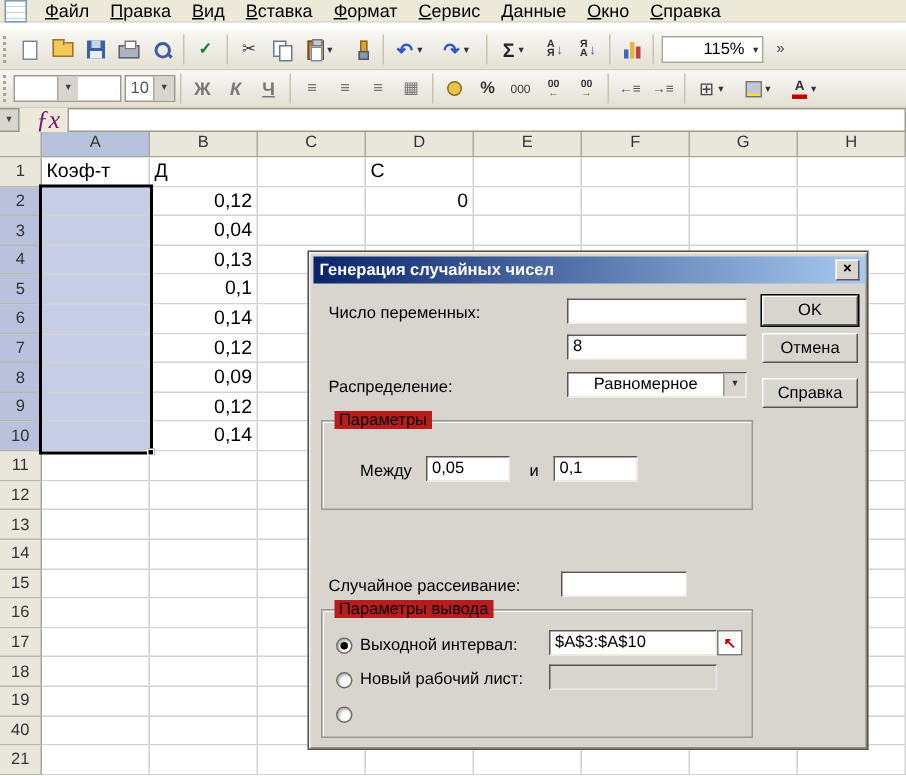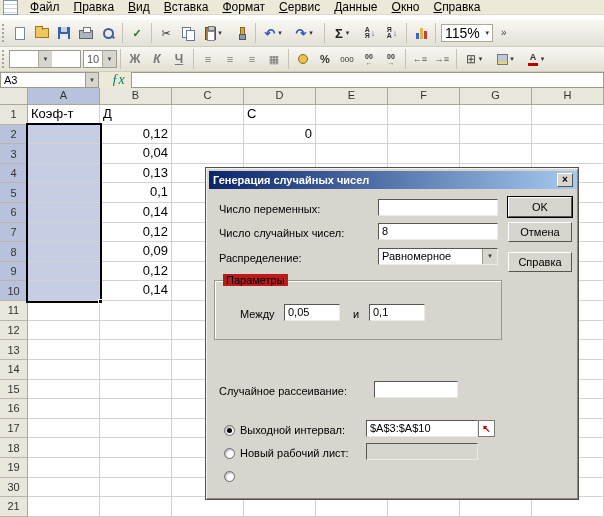--- a/index.html
+++ b/index.html
@@ -15,21 +15,21 @@
 
   
   #stdbar{position:absolute;left:0;top:20px;width:604px;height:27px;background:linear-gradient(#F8F7F3,#E3E0D4);border-bottom:1px solid #D0CDBE;display:flex;align-items:center;}
   #fmtbar{position:absolute;left:0;top:47px;width:604px;height:25px;background:linear-gradient(#F8F7F3,#E3E0D4);border-bottom:1px solid #D0CDBE;display:flex;align-items:center;}
   .grip{width:5px;height:18px;margin:0 2px;border-left:2px dotted #A7A49A;}
   .sep{width:1px;height:20px;background:#C6C3B5;margin:0 3px;}
   .tbtn{height:22px;min-width:22px;display:flex;align-items:center;justify-content:center;border:1px solid transparent;}
   .tbtn.withdd{min-width:31px;}
   .dd{font-size:7px;color:#333;width:9px;text-align:center;}
   .zoombox{display:flex;align-items:center;height:18px;background:#fff;border:1px solid #ACA899;margin-left:2px;}
-  .zval{font-size:14px;padding:0 3px;}
+  .zval{font-size:11px;padding:0 3px;margin-left:24px;}
   
   .ic-page{width:10px;height:13px;background:#fff;border:1px solid #7A8699;}
   .ic-folder{width:14px;height:10px;background:#F2C75A;border:1px solid #9A7524;position:relative;}
   .ic-folder::before{content:"";position:absolute;left:-1px;top:-3px;width:6px;height:3px;background:#F2C75A;border:1px solid #9A7524;border-bottom:none;}
   .ic-floppy{width:12px;height:12px;background:#3C62A6;position:relative;}
   .ic-floppy::before{content:"";position:absolute;left:3px;top:0;width:6px;height:5px;background:#C7D3E8;}
   .ic-floppy::after{content:"";position:absolute;left:2px;bottom:0;width:8px;height:5px;background:#E9EDF4;}
   .ic-printer{width:14px;height:9px;background:#AEB4BE;border:1px solid #5E646E;position:relative;margin-top:3px;}
   .ic-printer::before{content:"";position:absolute;left:3px;top:-4px;width:6px;height:4px;background:#fff;border:1px solid #777;}
   .ic-preview{position:relative;width:13px;height:13px;}
@@ -78,21 +78,21 @@
   .ic-borders{font-size:12px;color:#444;line-height:1;}
   .ic-fill{width:11px;height:11px;background:linear-gradient(to bottom,#C2C8D2 0 7px,#F2E13C 8px 11px);border:1px solid #777;}
   .ic-fontcolor{display:flex;flex-direction:column;align-items:center;line-height:1;}
   .fcletter{font-size:9px;font-weight:bold;color:#333;}
   .fcbar{width:10px;height:3px;background:#C00000;margin-top:1px;}
 
   
   #formulabar{position:absolute;left:0;top:72px;width:604px;height:16px;background:#ECE9D8;display:flex;align-items:center;}
   #namebox{width:86px;height:16px;background:#fff;border:1px solid #9C9A8C;font-size:11px;padding:0 3px;display:flex;align-items:center;}
   .nbarrow{width:13px;height:16px;background:#D8D5CE;border:1px solid #9C9A8C;border-left:none;font-size:6px;display:flex;align-items:center;justify-content:center;color:#444;}
-  .fx{margin-left:6px;width:26px;font-size:14px;font-style:italic;font-family:"Liberation Serif",serif;color:#0f766e;text-align:center;}
+  .fx{margin-left:6px;width:26px;font-size:17px;font-style:italic;font-family:"Liberation Serif",serif;color:#701a75;text-align:center;}
   #formula-input{flex:1;height:16px;background:#fff;border:1px solid #9C9A8C;}
 
   
   #grid{position:absolute;left:0;top:88px;width:604px;height:429px;background:#fff;overflow:hidden;}
   .g-row{display:flex;height:19.62px;}
   .g-row.ghead{height:17px;}
   .corner{width:28px;height:17px;background:#E9E7DC;border-right:1px solid #A9A69A;border-bottom:1px solid #A9A69A;}
   .colhead{width:72px;height:17px;background:#E9E7DC;border-right:1px solid #A9A69A;border-bottom:1px solid #A9A69A;font-size:11px;text-align:center;line-height:15px;color:#333;}
   .colhead.hl{background:#B8C2DC;}
   .rowhead{width:28px;background:#E9E7DC;border-right:1px solid #A9A69A;border-bottom:1px solid #BAB7AA;font-size:11px;display:flex;align-items:center;justify-content:center;color:#333;}
@@ -103,21 +103,21 @@
   #fill-handle{position:absolute;right:-3px;bottom:-3px;width:5px;height:5px;background:#000;border:1px solid #fff;}
 
   
   #dialog{position:absolute;left:205px;top:167px;width:374px;height:333px;background:#D8D5CE;border:1px solid #53514B;box-shadow:inset 1px 1px 0 #F4F3EF,inset -1px -1px 0 #8A8881;z-index:100;font-size:11px;}
   .dlg-titlebar{position:absolute;left:3px;top:3px;width:368px;height:18px;background:linear-gradient(90deg,#0A246A,#A6CAF0);display:flex;align-items:center;padding:0 4px;}
   .dlg-title{color:#fff;font-weight:bold;font-size:11px;white-space:nowrap;}
   .dlg-close{margin-left:auto;width:16px;height:14px;background:#D8D5CE;border:1px solid;border-color:#FFF #58564F #58564F #FFF;display:flex;align-items:center;justify-content:center;font-size:10px;font-weight:bold;color:#000;line-height:1;}
   .dlab{position:absolute;white-space:nowrap;color:#000;}
   .dfield{position:absolute;height:17px;background:#fff;border:1px solid;border-color:#58564F #ECEAE4 #ECEAE4 #58564F;line-height:15px;padding:0 3px;overflow:hidden;white-space:nowrap;}
   .dfield.disabled{background:#D8D5CE;}
-  .combo2{display:flex;align-items:center;padding:0;}
+  .combo2{display:flex;align-items:center;padding:0;text-align:center;}
   .c2val{flex:1;padding:0 3px;overflow:hidden;white-space:nowrap;}
   .c2arrow{width:15px;height:15px;background:#D8D5CE;border-left:1px solid #9C9A8C;font-size:6px;display:flex;align-items:center;justify-content:center;color:#333;}
   .dbtn{position:absolute;width:64px;height:20px;background:#D8D5CE;border:1px solid;border-color:#FFF #58564F #58564F #FFF;display:flex;align-items:center;justify-content:center;color:#000;}
   .dbtn.default{outline:1px solid #000;}
   .dgroup{position:absolute;border:1px solid #9A978C;box-shadow:inset 1px 1px 0 #fff;}
   .glabel{position:absolute;top:-7px;left:8px;background:#b91c1c;padding:0 3px;white-space:nowrap;}
   .radio{position:absolute;width:11px;height:11px;border-radius:50%;background:#fff;border:1px solid #6B6B6B;box-shadow:inset 1px 1px 2px #AAA;}
   .radio.on::after{content:"";position:absolute;left:2px;top:2px;width:5px;height:5px;background:#000;border-radius:50%;}
   .rangebtn{position:absolute;width:17px;height:17px;background:#fff;border:1px solid #7C7A74;display:flex;align-items:center;justify-content:center;font-size:10px;font-weight:bold;color:#C00000;}
 </style>
@@ -294,23 +294,20 @@
     <span class="tbtn withdd">
         <span class="ic-fontcolor">
           <span class="fcletter">А</span>
           <span class="fcbar"></span>
         </span>
         <span class="dd">▾</span>
       </span>
   </div>
 
   <div id="formulabar">
-    <div id="namebox">
-        <span>A3</span>
-      </div>
     <span class="nbarrow">▼</span>
     <span class="fx"><span>ƒx</span></span>
     <div id="formula-input"></div>
   </div>
 
   <div id="grid">
     <div id="grid-cells">
         <div class="g-row ghead">
           <div class="corner"></div>
           <div class="colhead hl">A</div>
@@ -525,21 +522,21 @@
           <div class="cell"></div>
           <div class="cell"></div>
           <div class="cell"></div>
           <div class="cell"></div>
           <div class="cell"></div>
           <div class="cell"></div>
           <div class="cell"></div>
           <div class="cell"></div>
         </div>
         <div class="g-row">
-          <div class="rowhead">30</div>
+          <div class="rowhead">40</div>
           <div class="cell"></div>
           <div class="cell"></div>
           <div class="cell"></div>
           <div class="cell"></div>
           <div class="cell"></div>
           <div class="cell"></div>
           <div class="cell"></div>
           <div class="cell"></div>
         </div>
         <div class="g-row">
@@ -564,21 +561,20 @@
       <span class="dlg-title">Генерация случайных чисел</span>
       <span class="dlg-close">
           <span>×</span>
         </span>
     </div>
 
     <span class="dlab" style="left:13px;top:35px">Число переменных:</span>
     <div class="dfield" style="left:172px;top:31px;width:120px"></div>
     <div class="dbtn default" style="left:302px;top:29px">OK</div>
 
-    <span class="dlab" style="left:13px;top:59px">Число случайных чисел:</span>
     <div class="dfield" style="left:172px;top:55px;width:120px">8</div>
     <div class="dbtn" style="left:302px;top:54px">Отмена</div>
 
     <span class="dlab" style="left:13px;top:84px">Распределение:</span>
     <div class="dfield combo2" style="left:172px;top:80px;width:120px">
       <span class="c2val">Равномерное</span>
       <span class="c2arrow">▼</span>
     </div>
     <div class="dbtn" style="left:302px;top:84px">Справка</div>
 
@@ -586,20 +582,23 @@
       <span class="glabel">Параметры</span>
     </div>
     <span class="dlab" style="left:34px;top:140px">Между</span>
     <div class="dfield" style="left:78px;top:136px;width:56px">0,05</div>
     <span class="dlab" style="left:147px;top:140px">и</span>
     <div class="dfield" style="left:163px;top:136px;width:56px">0,1</div>
 
     <span class="dlab" style="left:13px;top:217px">Случайное рассеивание:</span>
     <div class="dfield" style="left:168px;top:213px;width:84px"></div>
 
+    <div class="dgroup" style="left:8px;top:238px;width:288px;height:86px">
+      <span class="glabel">Параметры вывода</span>
+    </div>
     <span class="radio on" style="left:18px;top:257px"></span>
     <span class="dlab" style="left:34px;top:256px">Выходной интервал:</span>
     <div class="dfield" style="left:160px;top:252px;width:112px">$A$3:$A$10</div>
     <span class="rangebtn" style="left:272px;top:252px">
         <span>↖</span>
       </span>
 
     <span class="radio" style="left:18px;top:280px"></span>
     <span class="dlab" style="left:34px;top:279px">Новый рабочий лист:</span>
     <div class="dfield disabled" style="left:160px;top:275px;width:112px"></div>

